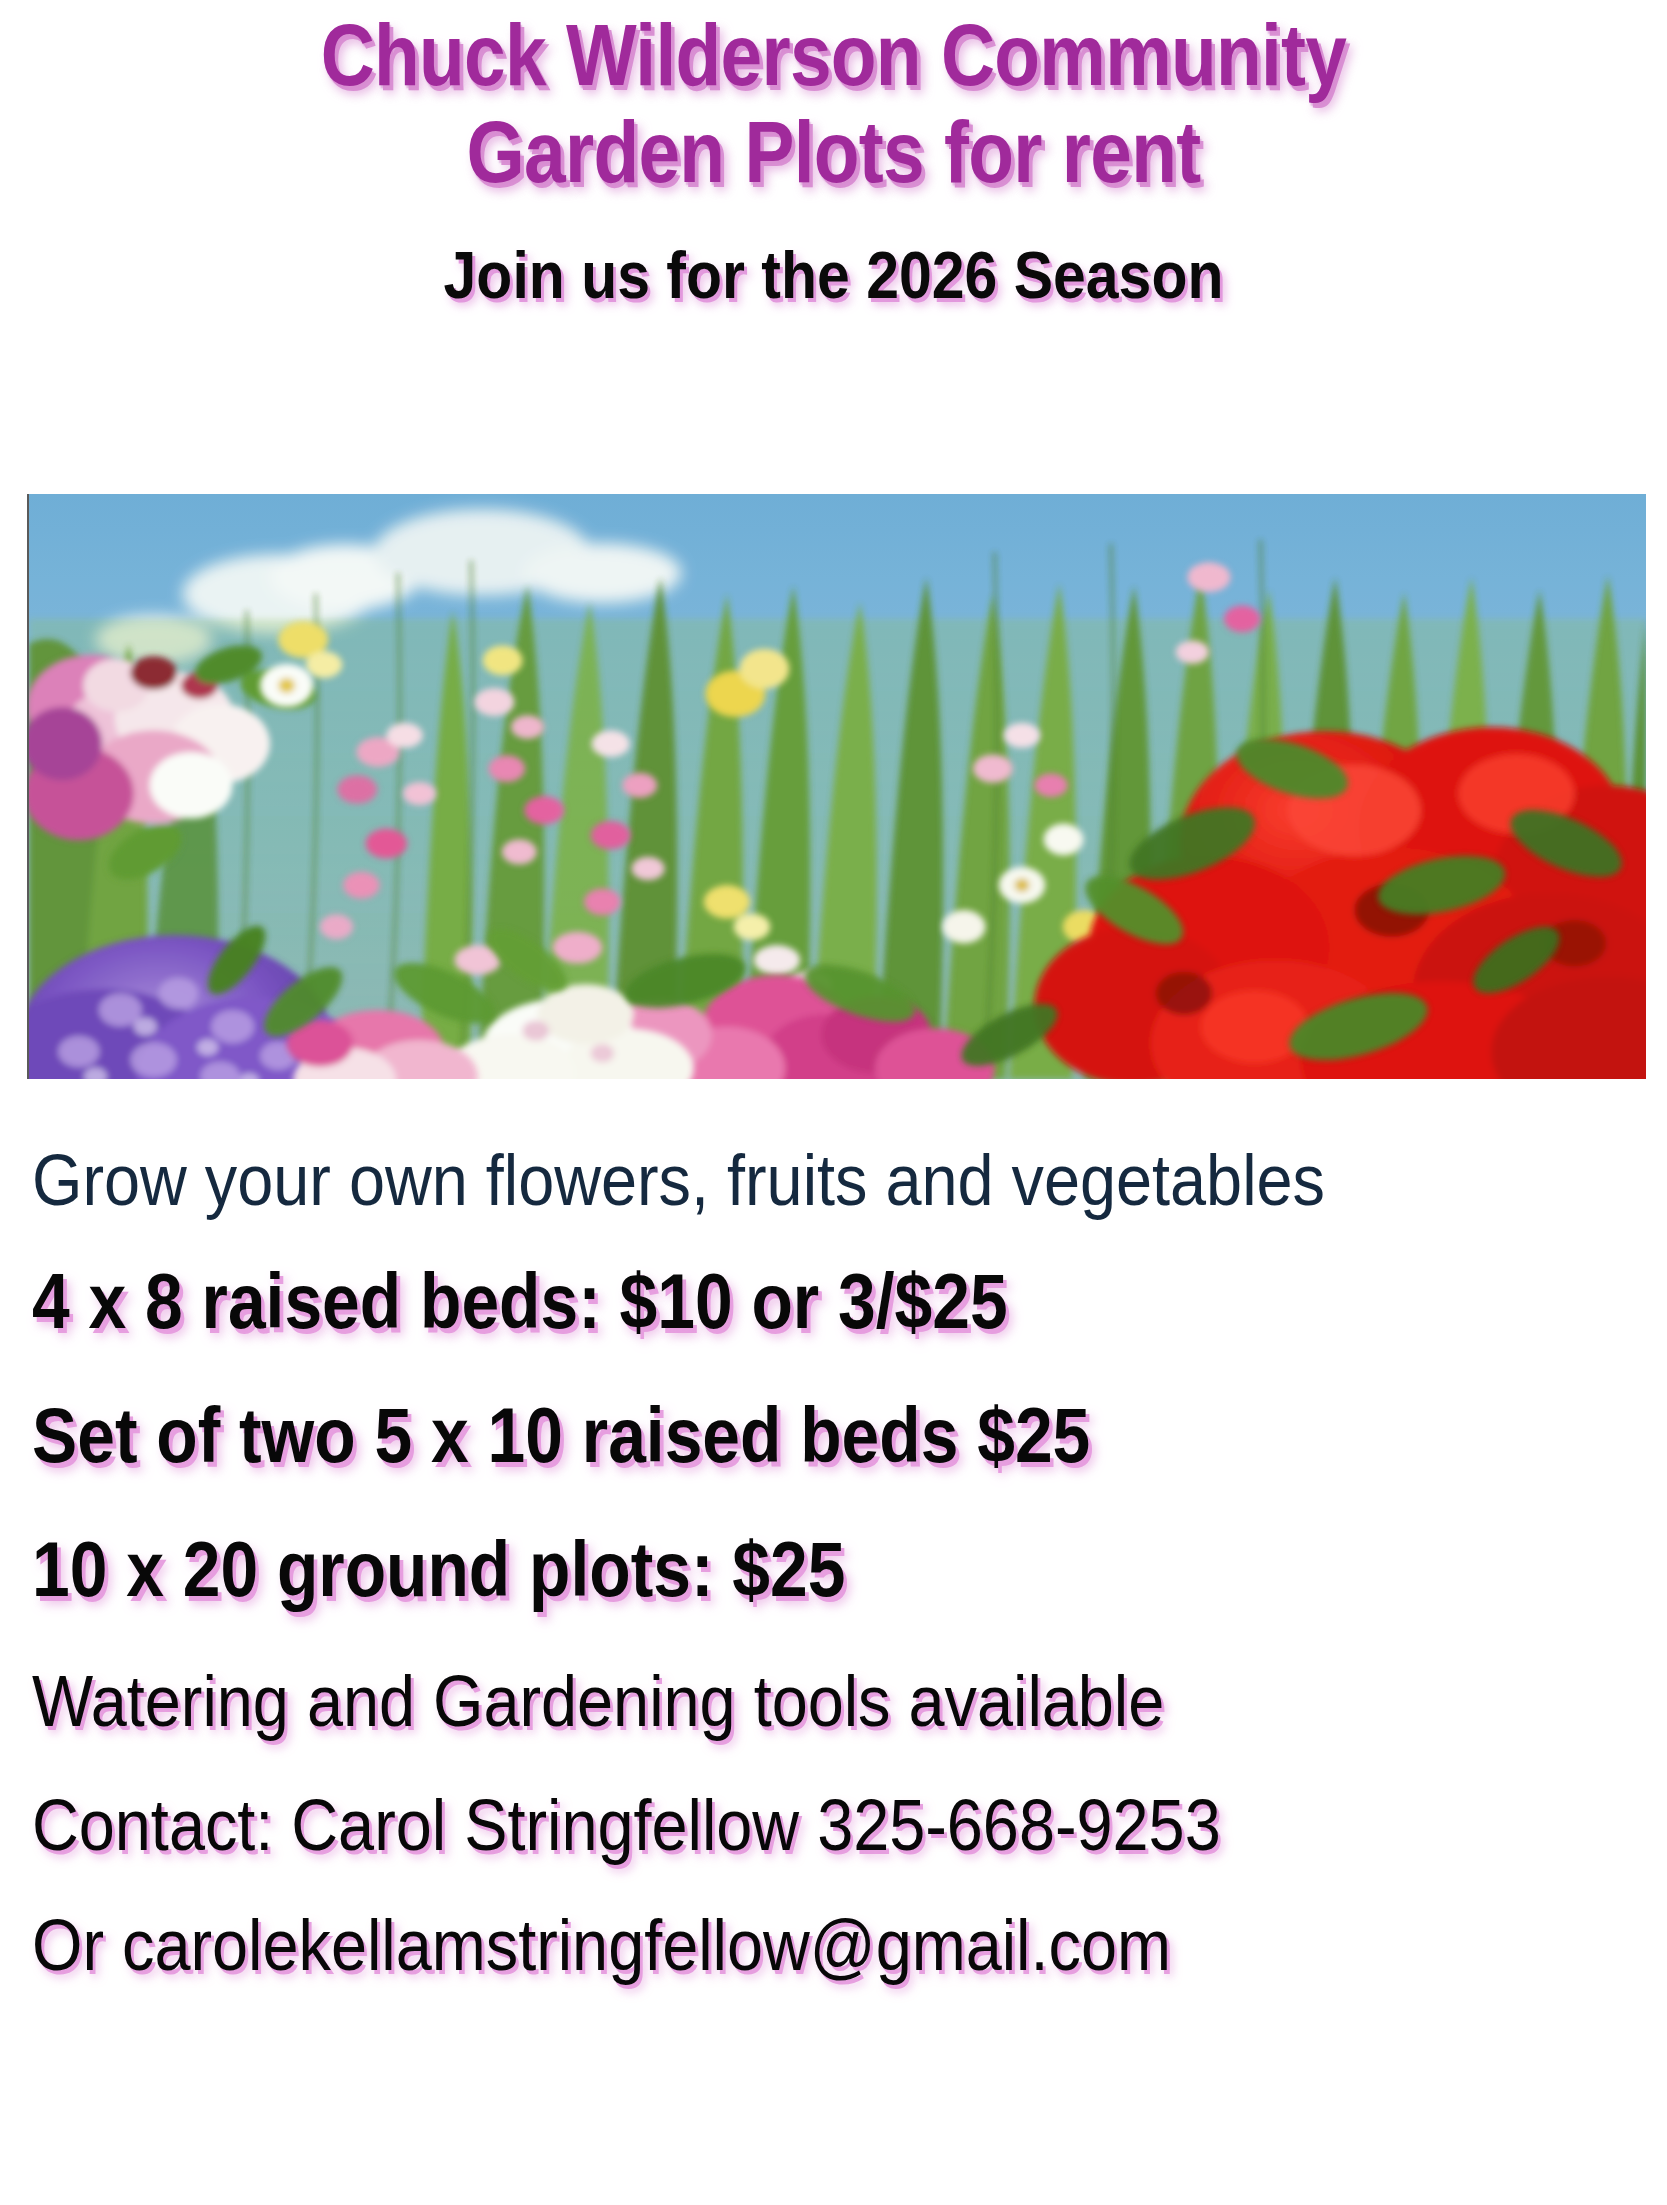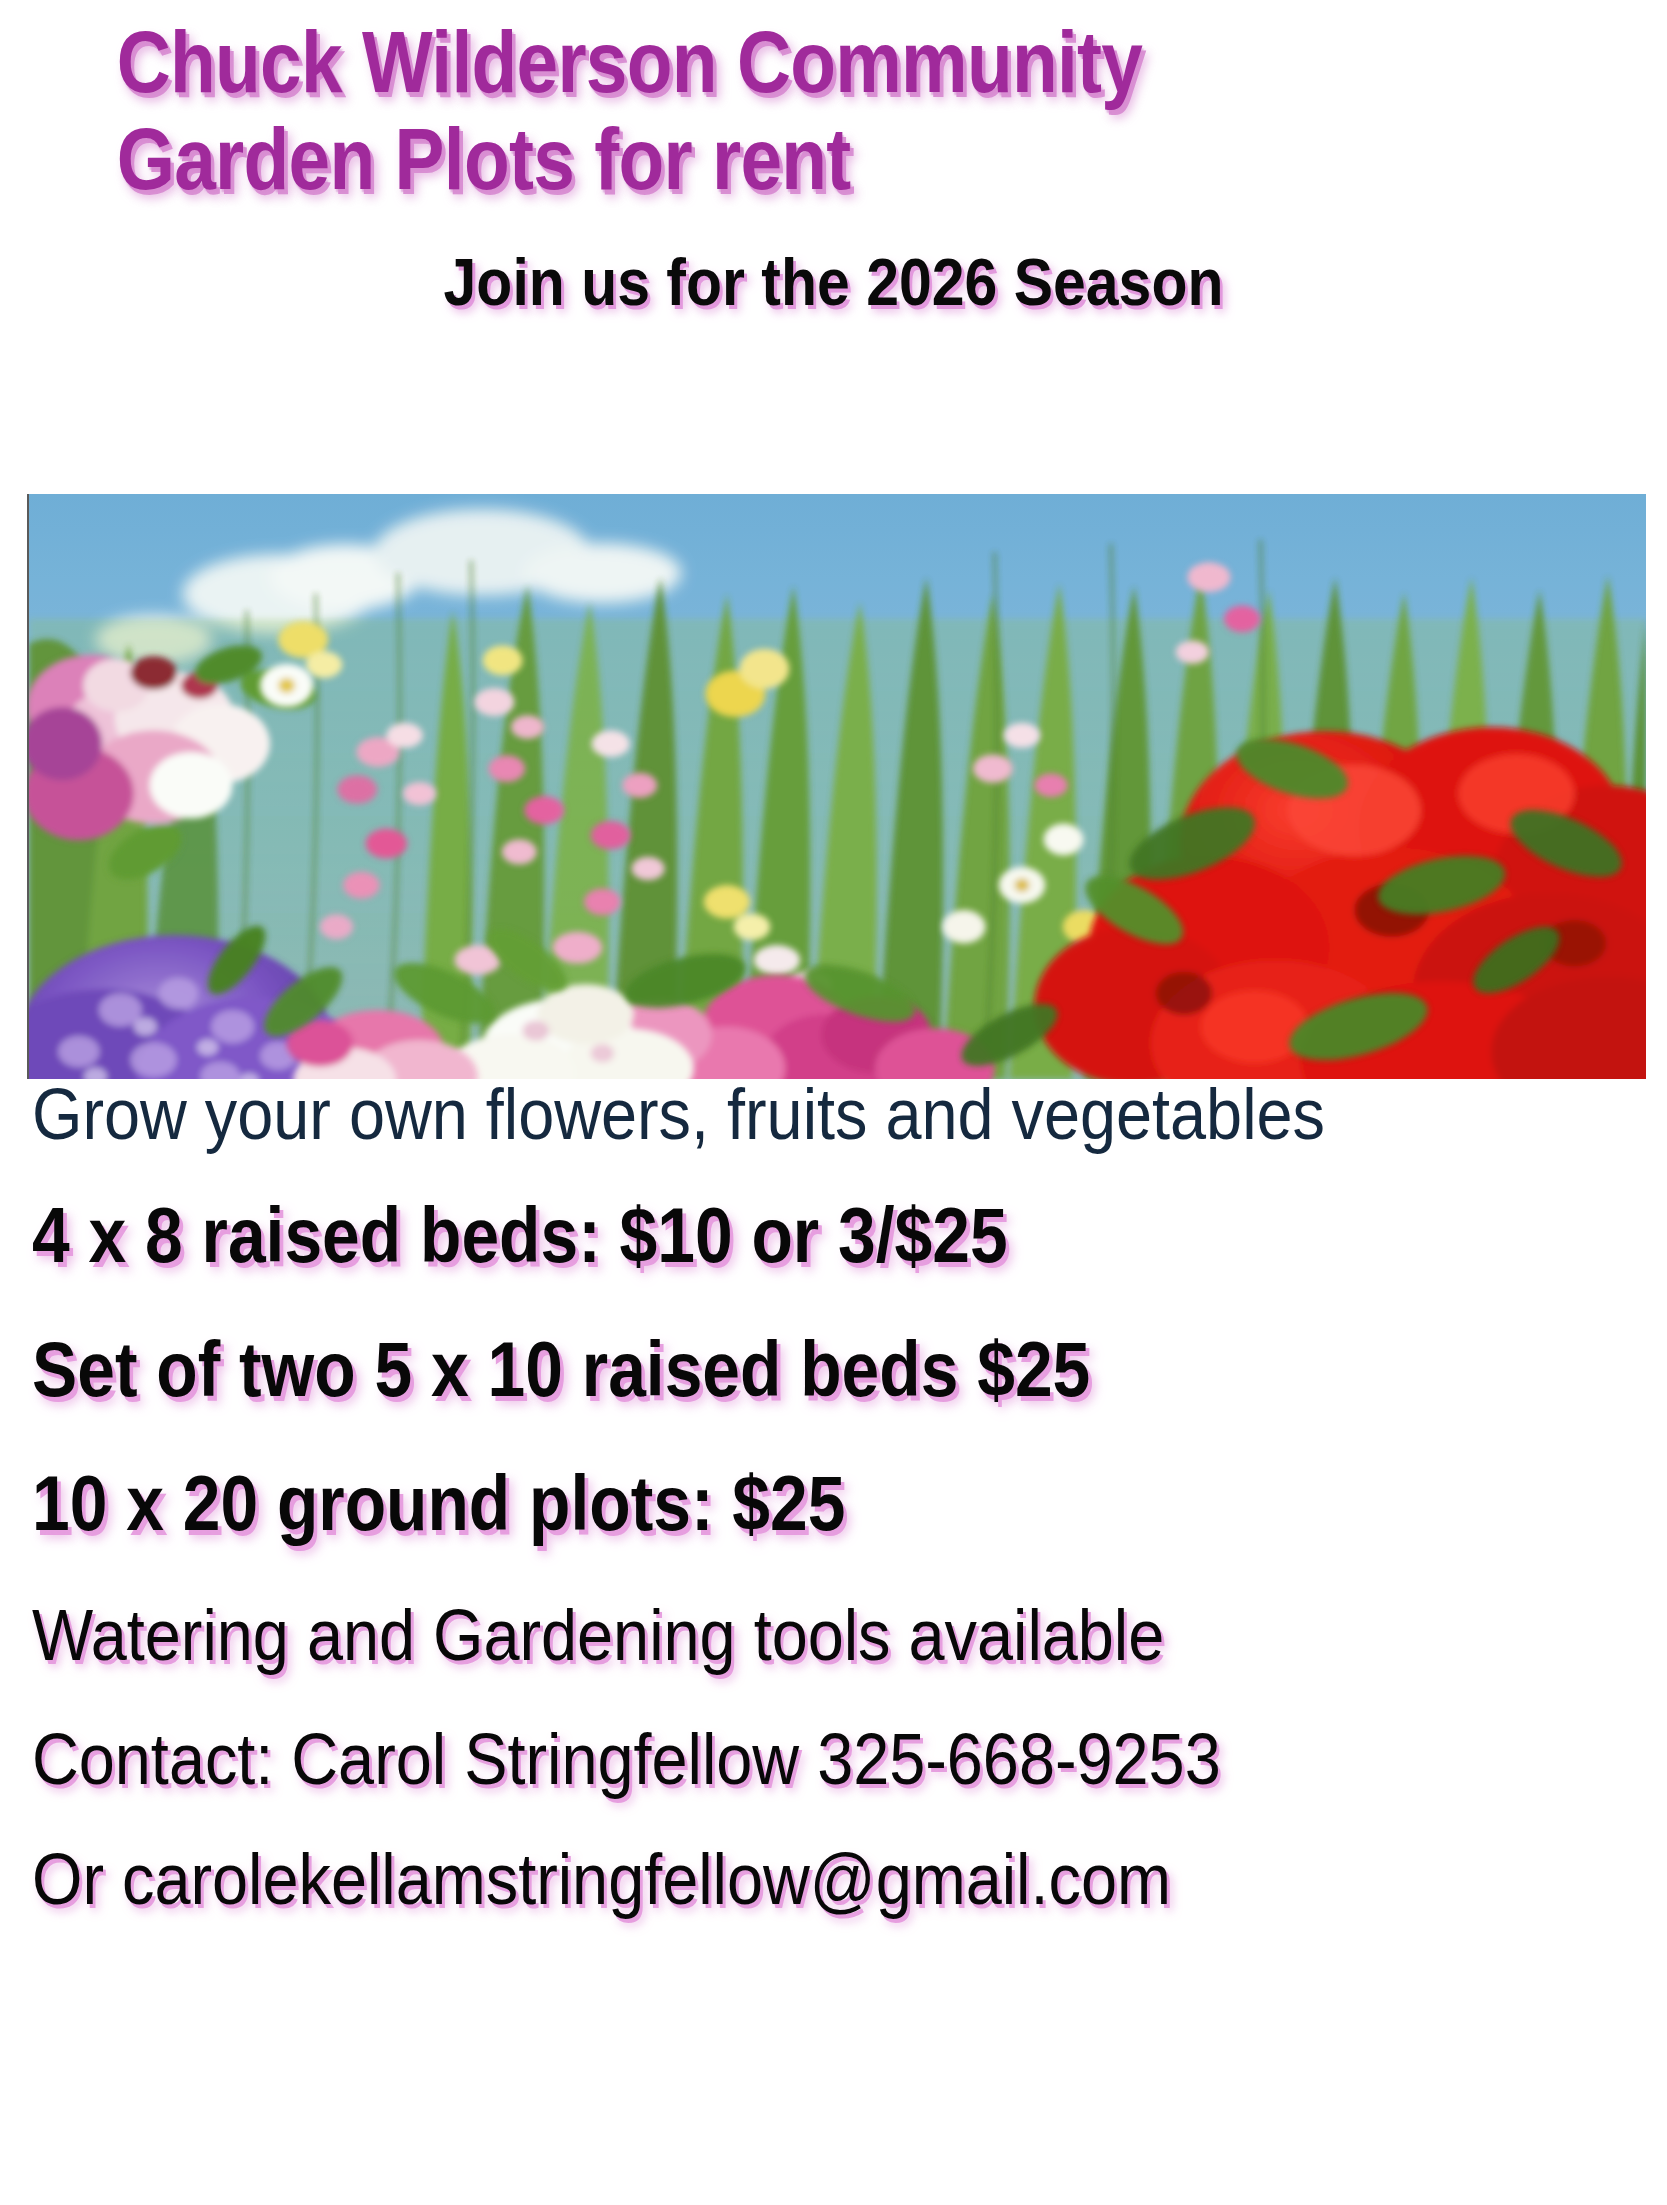--- a/index.html
+++ b/index.html
@@ -18,22 +18,22 @@
   .flyer {
     position: relative;
     width: 1667px;
     height: 2205px;
     background: #ffffff;
     box-sizing: border-box;
   }
 
   
   .headline {
-    text-align: left;
-    padding-top: 13px;
+    text-align: center;
+    padding-top: 6px;
   }
 
   .headline-line {
     font-family: "Liberation Sans Narrow", "Liberation Sans", sans-serif;
     font-weight: 700;
     font-size: 87px;
     line-height: 1.12;
     letter-spacing: -0.8px;
     color: #A02A9B;
     -webkit-text-stroke: 2.5px #ffffff;
@@ -80,21 +80,21 @@
   .photo-wrap svg {
     display: block;
     width: 100%;
     height: 100%;
   }
 
   
   .body-copy {
     position: absolute;
     left: 32px;
-    top: 1078px;
+    top: 1144px;
     width: 1614px;
   }
 
   .line {
     font-family: "Liberation Sans Narrow", "Liberation Sans", sans-serif;
     white-space: nowrap;
     transform-origin: left center;
   }
 
   .line-navy {

